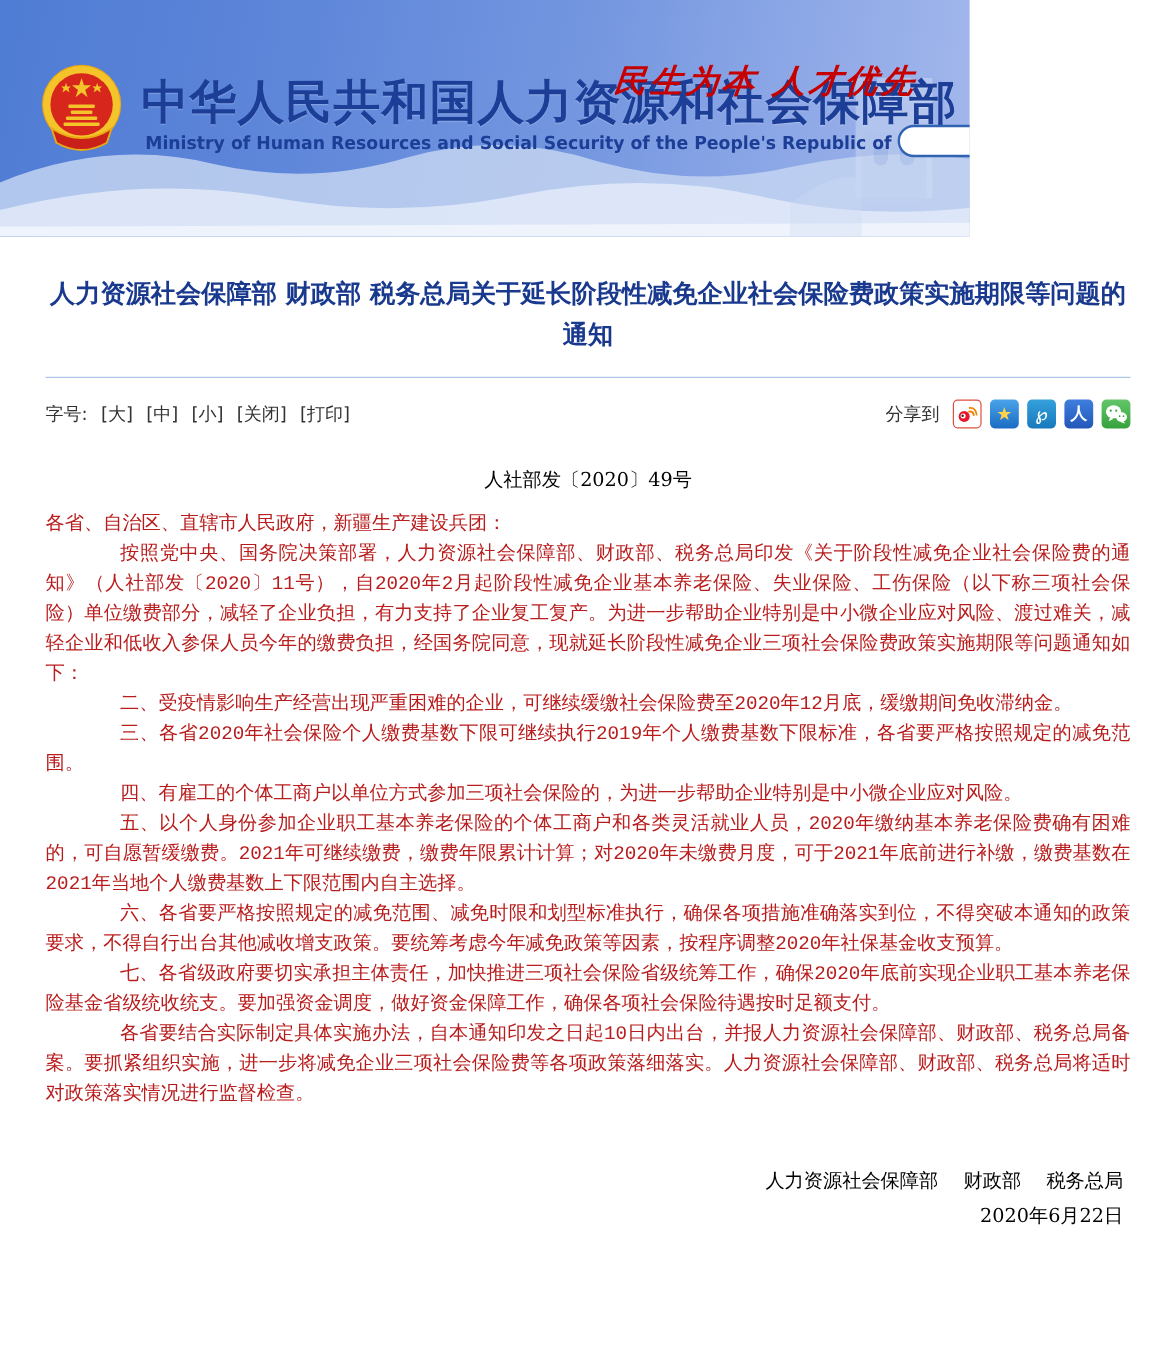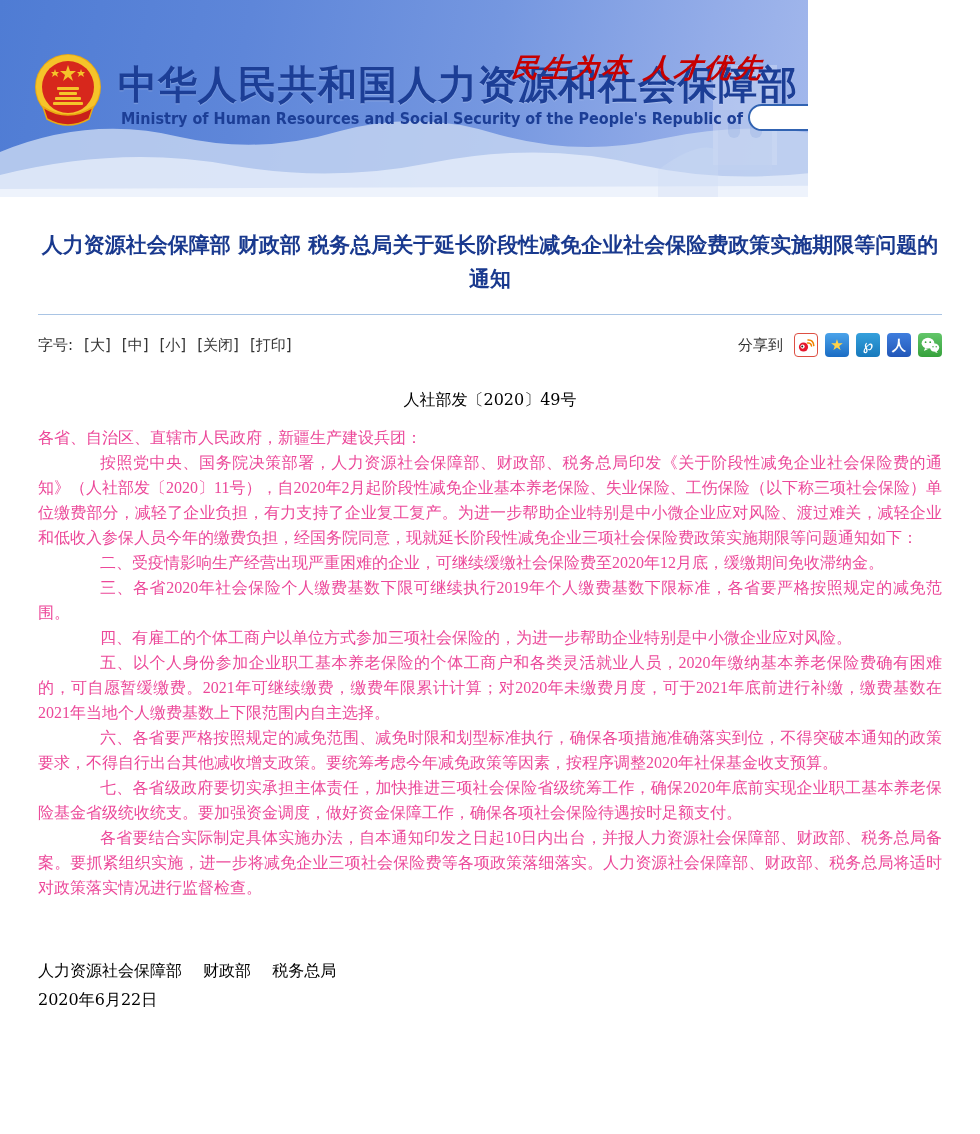--- a/index.html
+++ b/index.html
@@ -64,28 +64,28 @@
   .icon-weibo  { background:#fff; border:1px solid #dd4f43; }
   .icon-qzone  { background:linear-gradient(#4aa3ea,#1a6cc4); color:#ffd24a; font-size:15px; line-height:1; }
   .icon-pengyou{ background:linear-gradient(#35a0dc,#1779bc); color:#fff; font-size:15px; font-weight:bold; line-height:1; }
   .icon-renren { background:linear-gradient(#3f7ede,#2257b8); color:#fff; font-size:14px; font-weight:bold; line-height:1; }
   .icon-wechat { background:linear-gradient(#63c66a,#36a23c); }
 
   .doc-number { margin-top:32px; text-align:center; font-size:16px; color:#000;
     font-family:"DejaVu Serif","Liberation Serif",serif; }
 
   .body-text {
-    margin-top:14px; font-size:16px; color:#ec4899; line-height:25px;
-    font-family:Liberation Serif, serif; text-align:justify;
+    margin-top:14px; font-size:16px; color:#b91c1c; line-height:25px;
+    font-family:Liberation Mono, monospace; text-align:justify;
   }
   .body-text p { margin:0; }
   .body-text p.indent { text-indent:62px; }
 
   .signature-block {
-    margin-top:56px; text-align:left; font-size:16px; line-height:29px;
+    margin-top:44px; text-align:right; font-size:16px; line-height:29px;
     padding-right:6px; color:#000;
     font-family:"DejaVu Serif","Liberation Serif",serif;
   }
 </style>
 </head>
 <body>
 
 <header class="site-header">
 
   <svg class="header-mountains" viewBox="0 0 980 100" preserveAspectRatio="none">

